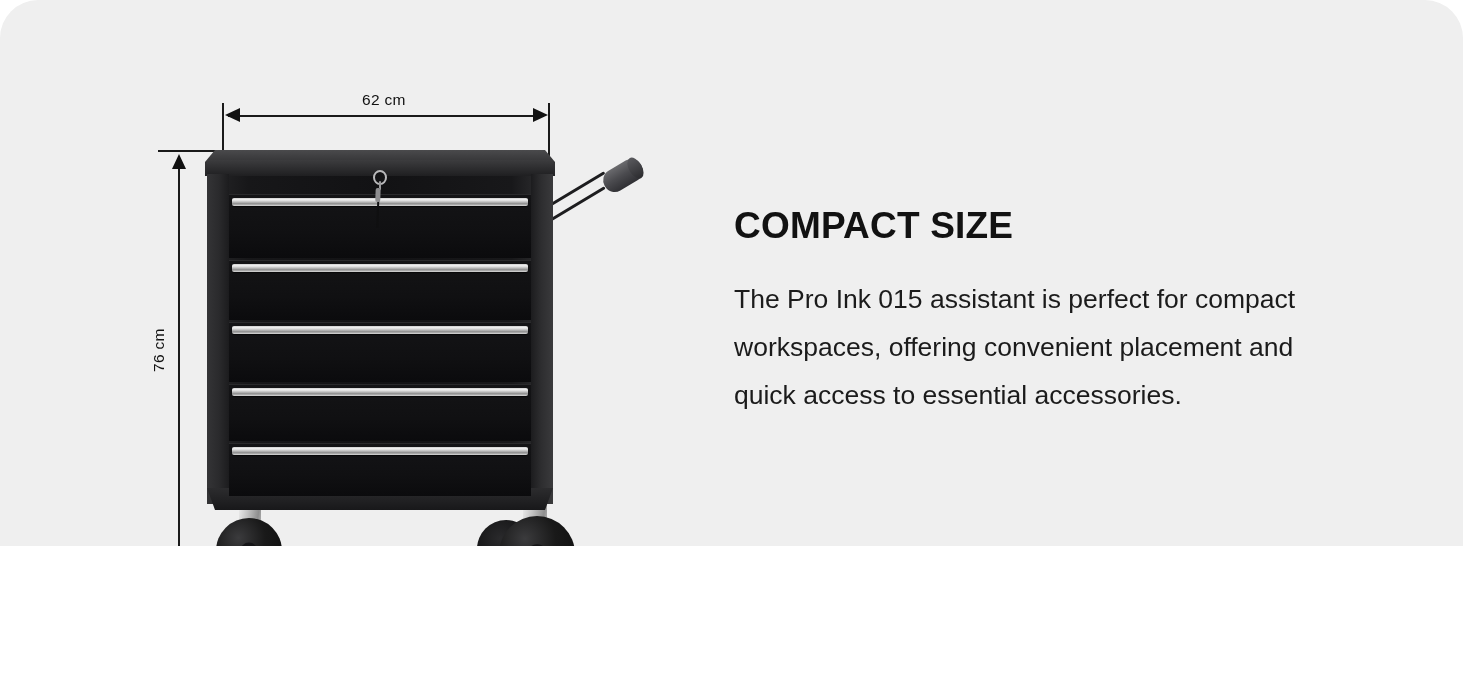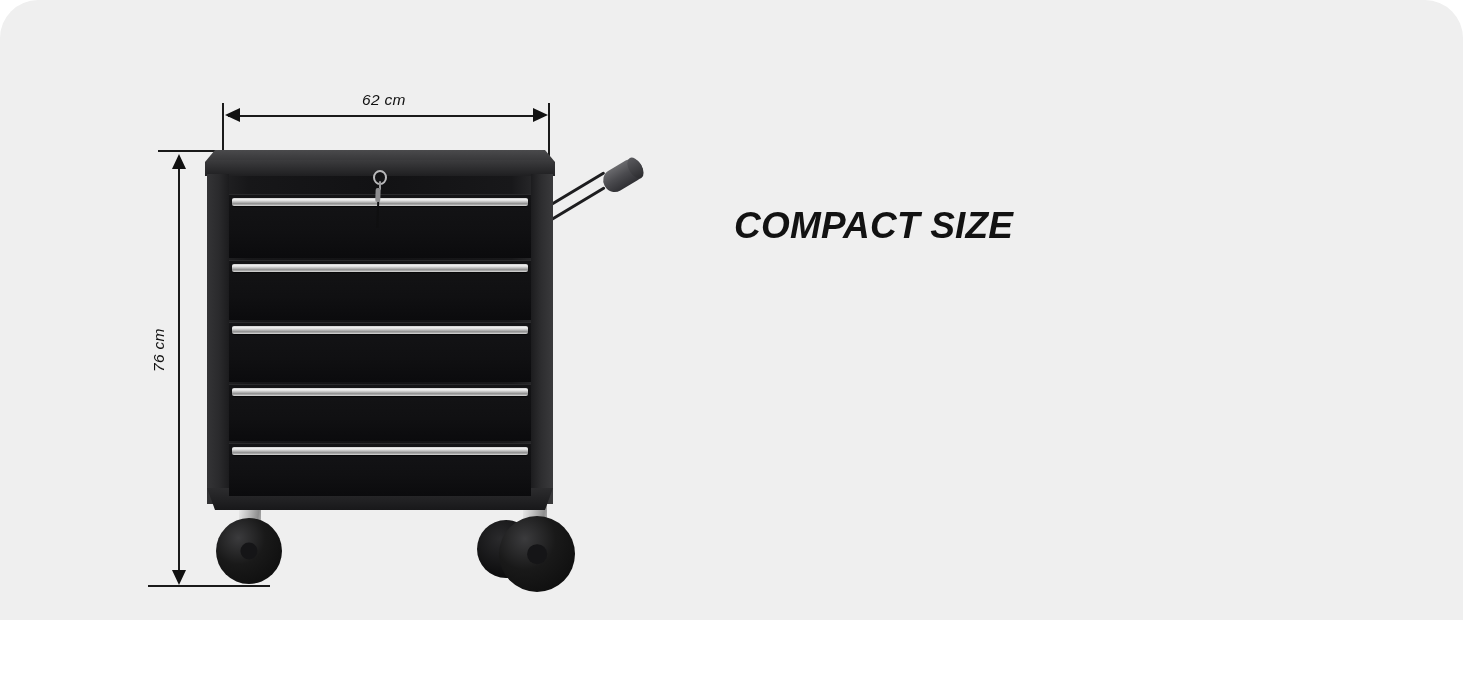--- a/index.html
+++ b/index.html
@@ -6,24 +6,23 @@
   * { box-sizing: border-box; }
   html, body {
     margin: 0;
     padding: 0;
     background: #ffffff;
     font-family: "Liberation Sans", sans-serif;
   }
   #root {
     position: relative;
     width: 1463px;
-    height: 620px;
+    height: 546px;
     overflow: hidden;
     background: #ffffff;
-    font-style: italic;
   }
 
   
   .card {
     position: absolute;
     left: 0; top: 0;
     width: 1463px;
     height: 680px;
     background: #efefef;
     border-radius: 38px;
@@ -400,16 +399,17 @@
         <div class="lock">
           <div class="lock-ring"></div>
           <div class="lock-pin"></div>
         </div>
         <div class="lock-key"></div>
       </div>
     </div>
 
     <div class="copy">
       <h2 class="copy-title">COMPACT SIZE</h2>
+      <p class="copy-body">The Pro Ink 015 assistant is perfect for compact workspaces, offering convenient placement and quick access to essential accessories.</p>
     </div>
 
   </div>
 </div>
 
 </body></html>

